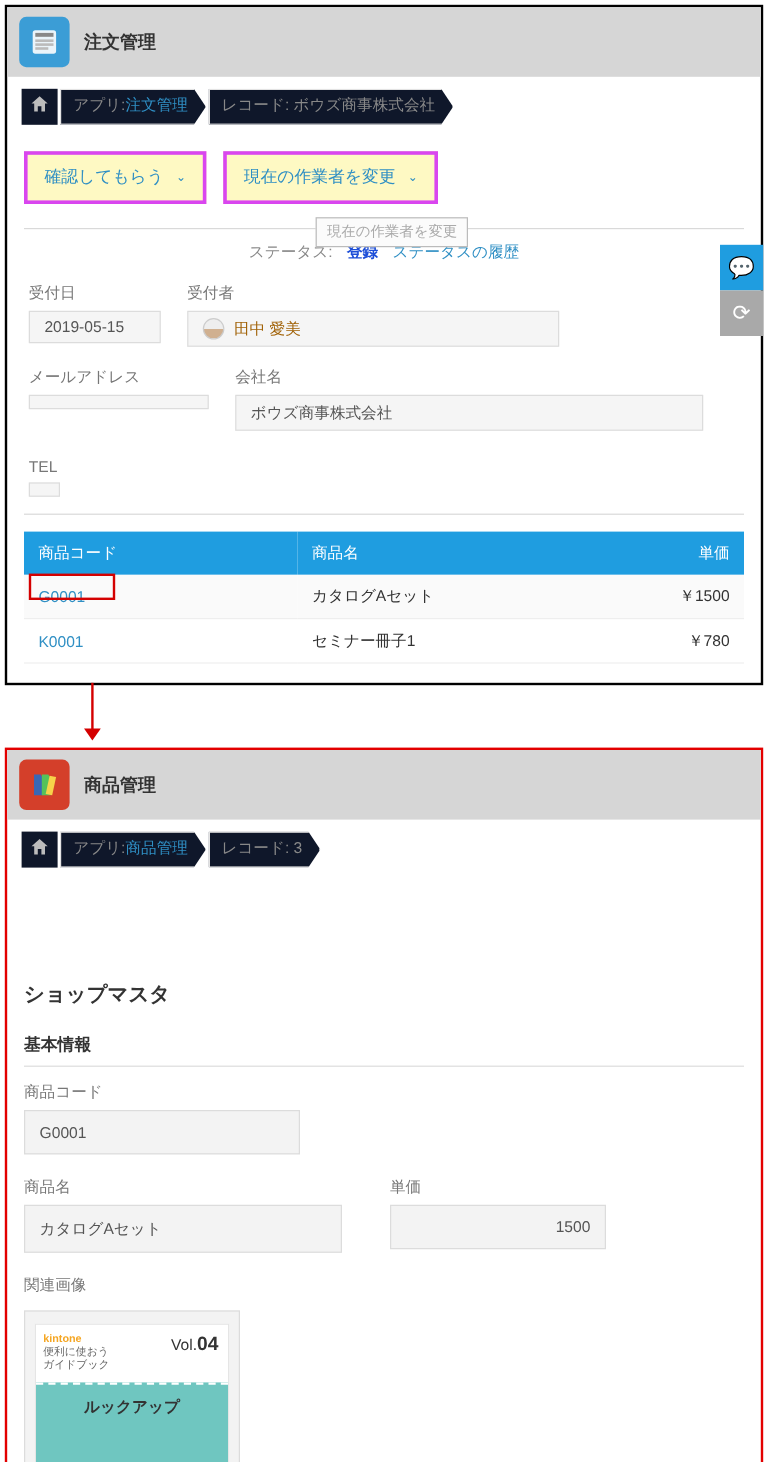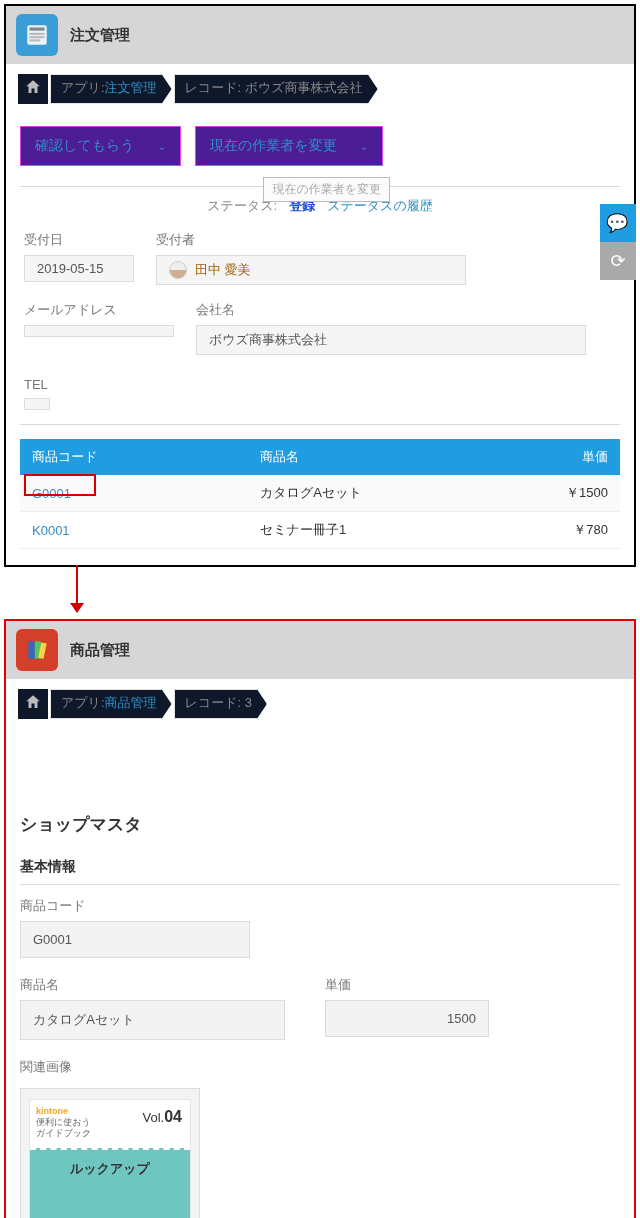--- a/index.html
+++ b/index.html
@@ -53,26 +53,26 @@
     border:1px solid #e3e3e3;
     height:30px;
     display:flex;align-items:flex-start;
     clip-path: polygon(0 0, calc(100% - 10px) 0, 100% 50%, calc(100% - 10px) 100%, 0 100%);
   }
   .crumb.first-icon { border:none; padding:4px 6px; clip-path:none;}
   .crumb a { color:#2f8fc4; text-decoration:none; }
   .body-area { padding: 12px 14px 16px; }
   .btn-row { display:flex; gap:14px; margin-bottom:20px;}
   .btn-outline {
-    border:1px solid #d946ef;
+    border:3px solid #d946ef;
     color:#2f8fc4;
-    background:#4c1d95;
+    background:#fef9c3;
     padding:10px 14px;
     font-size:14px;
-    display:flex; align-items:center; gap:23px;
+    display:flex; align-items:center; gap:10px;
     cursor:pointer;
   }
   .chevron-down { font-size:10px; color:#2f8fc4; }
   .status-block {
     border:1px solid #d9d9d9;
     border-left:none; border-right:none;
     padding:10px 4px 14px;
     position:relative;
   }
   .tooltip {
@@ -148,21 +148,21 @@
   .section-title{ font-size:17px; font-weight:bold; margin:32px 0 22px; color:#333;}
   .sub-title{ font-size:14px; font-weight:bold; margin-bottom:10px; border-bottom:1px solid #ddd; padding-bottom:8px;}
   .plain-input{
     border:1px solid #dcdcdc;
     background:#f3f3f3;
     padding:10px 12px;
     color:#555;
   }
   .plain-input.narrow{ width:230px;}
   .plain-input.med{ width:265px;}
-  .plain-input.num{ width:164px; text-align:right;}
+  .plain-input.num{ width:180px; text-align:right;}
   .img-gallery{
     border:1px solid #dcdcdc; background:#f3f3f3;
     width:180px; padding:10px 8px 0; margin-top:6px;
     display:flex; flex-direction:column; gap:10px;
   }
   .book-card{
     background:#fff;
     border:1px solid #e5e5e5;
     height:140px;
     padding:6px;

